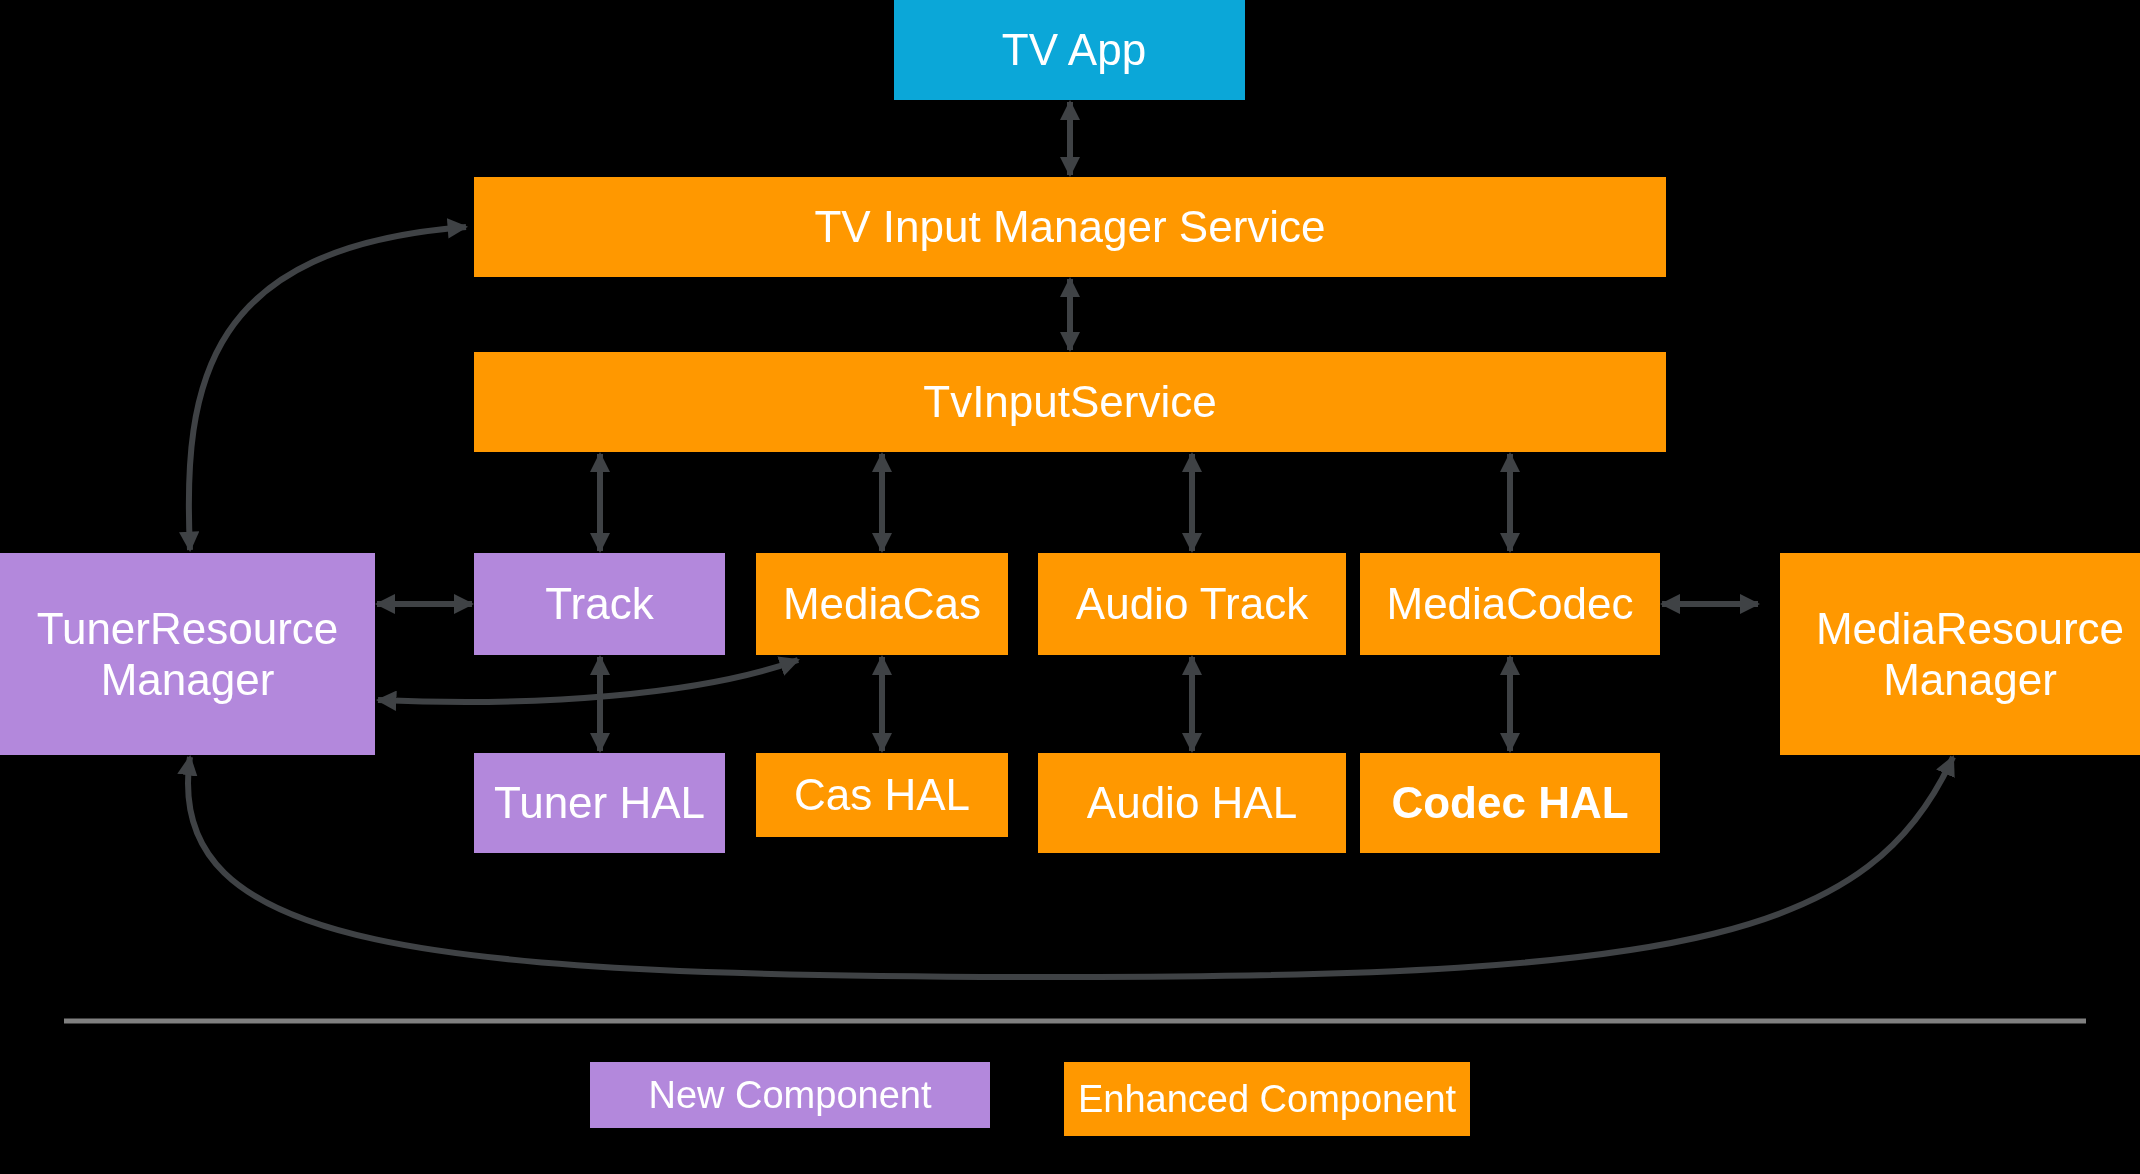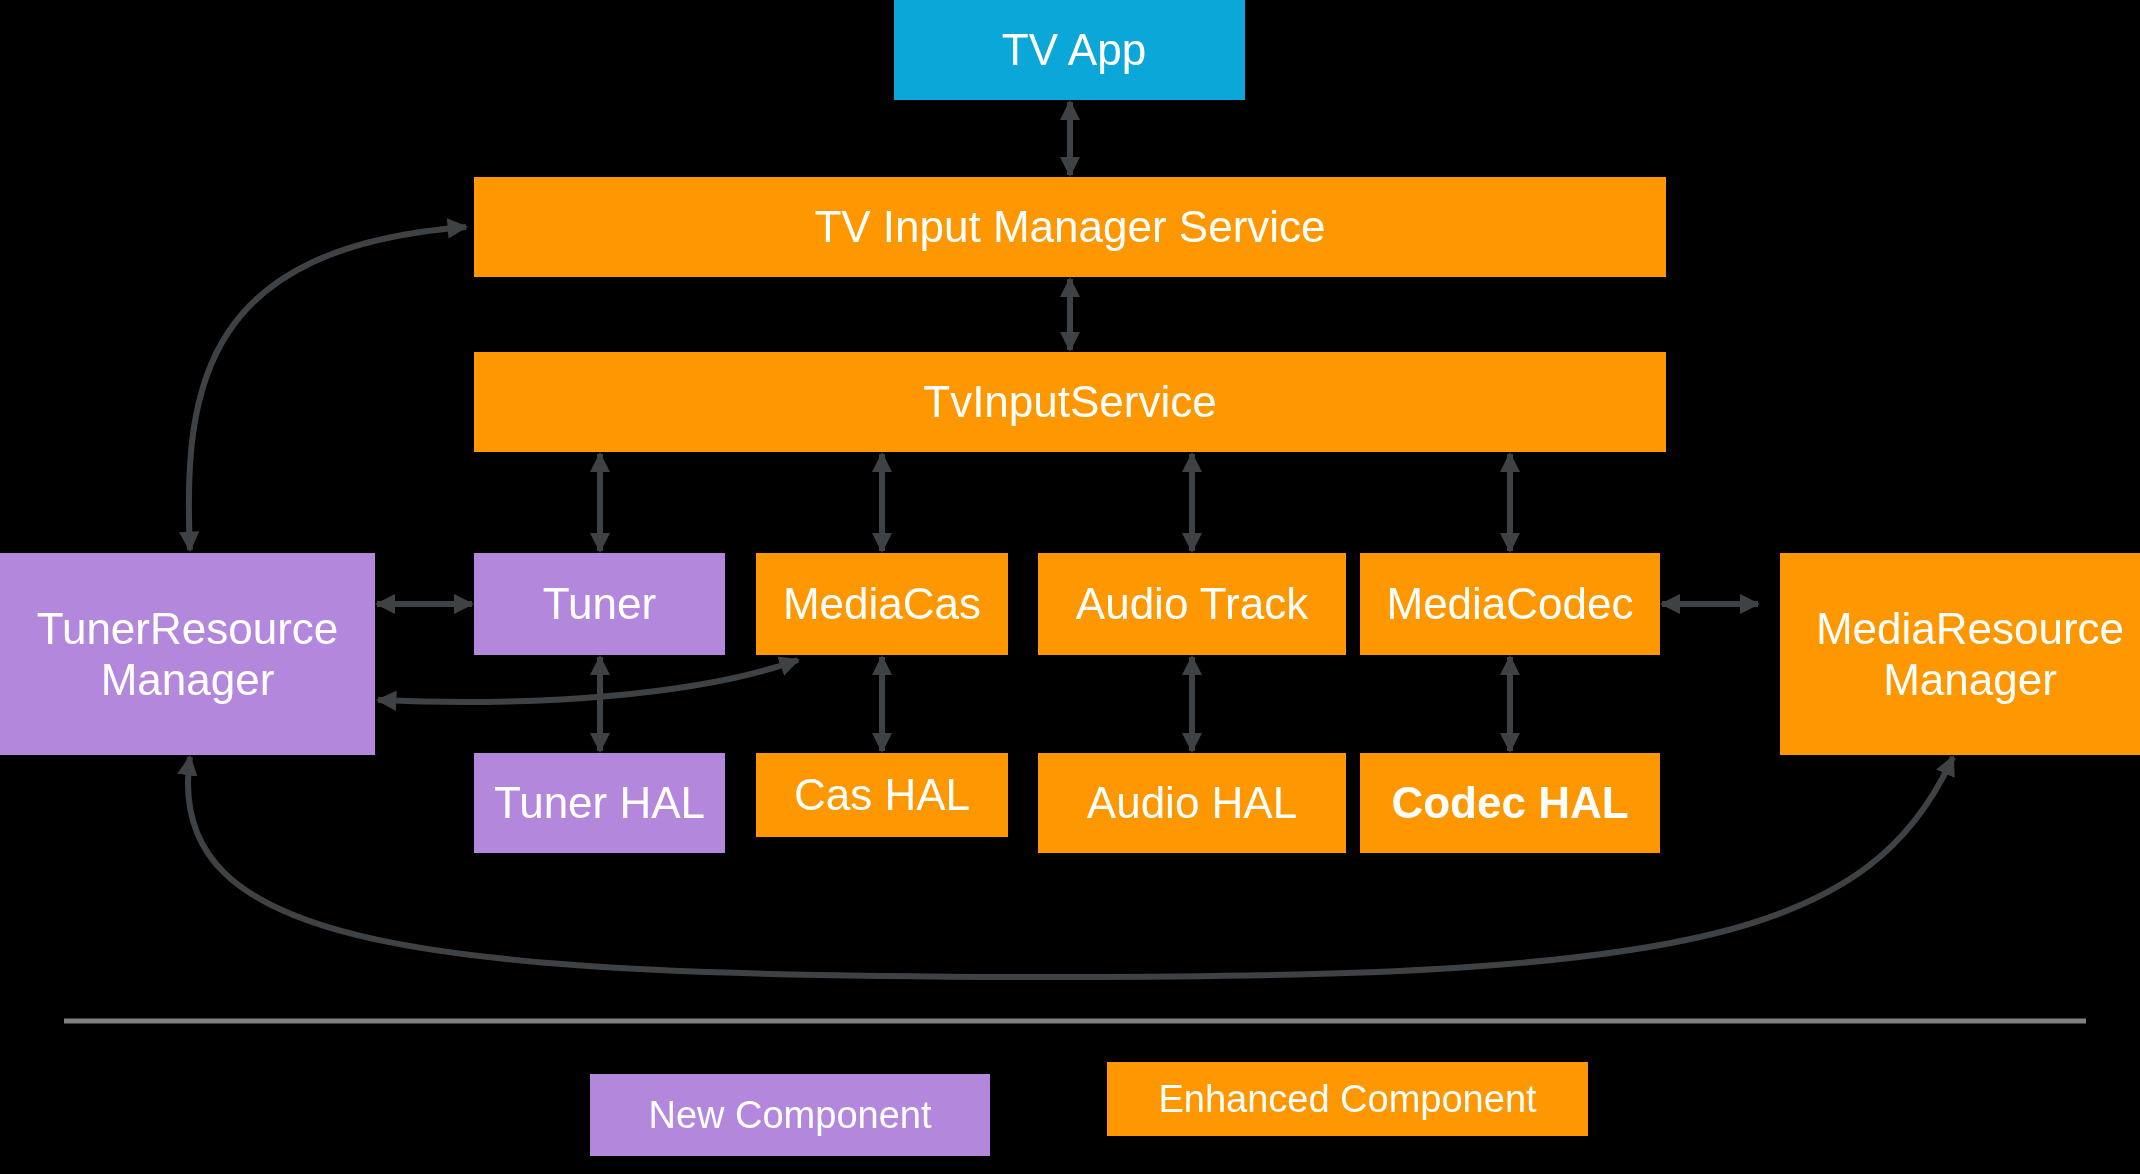--- a/index.html
+++ b/index.html
@@ -61,35 +61,35 @@
   </svg>
 
   <div class="node cyan" style="left:894px;top:0;width:351px;height:100px;padding-left:9px;">TV App</div>
 
   <div class="node orange" style="left:474px;top:177px;width:1192px;height:100px;">TV Input Manager Service</div>
 
   <div class="node orange" style="left:474px;top:352px;width:1192px;height:100px;">TvInputService</div>
 
   <div class="node purple" style="left:0;top:553px;width:375px;height:202px;">TunerResource Manager</div>
 
-  <div class="node purple" style="left:474px;top:553px;width:251px;height:102px;">Tuner</div>
+  <div class="node purple" style="left:474px;top:553px;width:251px;height:102px;">Track</div>
 
   <div class="node orange" style="left:756px;top:553px;width:252px;height:102px;">MediaCas</div>
 
   <div class="node orange" style="left:1038px;top:553px;width:308px;height:102px;">Audio Track</div>
 
   <div class="node orange" style="left:1360px;top:553px;width:300px;height:102px;">MediaCodec</div>
 
   <div class="node orange" style="left:1760px;top:553px;width:380px;height:202px;margin-left:20px;">MediaResource Manager</div>
 
   <div class="node purple" style="left:474px;top:753px;width:251px;height:100px;">Tuner HAL</div>
 
   <div class="node orange" style="left:756px;top:753px;width:252px;height:84px;text-align:right;">Cas HAL</div>
 
   <div class="node orange" style="left:1038px;top:753px;width:308px;height:100px;">Audio HAL</div>
 
   <div class="node orange" style="left:1360px;top:753px;width:300px;height:100px;font-weight:bold;">Codec HAL</div>
 
-  <div class="node purple legend-box" style="left:590px;top:1062px;width:400px;height:82px;margin-top:12px;">New Component</div>
+  <div class="node purple legend-box" style="left:590px;top:1062px;width:400px;height:66px;">New Component</div>
 
-  <div class="node orange legend-box" style="left:1064px;top:1062px;width:481px;height:74px;margin-left:43px;">Enhanced Component</div>
+  <div class="node orange legend-box" style="left:1064px;top:1062px;width:406px;height:74px;">Enhanced Component</div>
 
 </div>
 
 </body></html>

